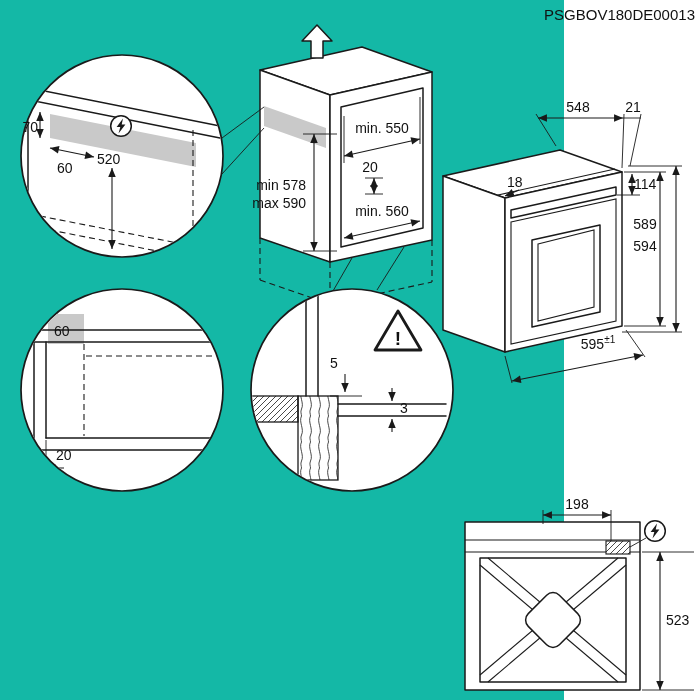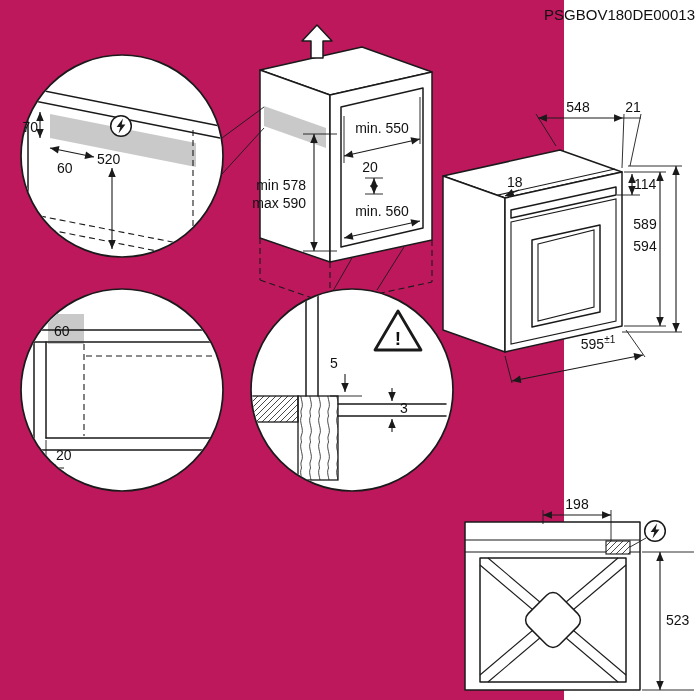--- a/index.html
+++ b/index.html
@@ -1,16 +1,16 @@
 <!DOCTYPE html>
 <html><head>
 <meta charset="utf-8">
 <style>
   html,body { margin:0; padding:0; background:#fff; }
-  .canvas { width:564px; height:700px; background:#be185d; position:relative; }
+  .canvas { width:564px; height:700px; background:#14b8a6; position:relative; }
   svg { display:block; }
   .face { fill:#fff; stroke:#1a1a1a; stroke-width:1.5; stroke-linejoin:round; }
   .circ { fill:#fff; stroke:#1a1a1a; stroke-width:1.7; }
   .s { fill:none; stroke:#1a1a1a; stroke-width:1.5; stroke-linejoin:round; stroke-linecap:round; }
   .t { fill:none; stroke:#1a1a1a; stroke-width:1.1; }
   .e { fill:none; stroke:#1a1a1a; stroke-width:0.9; }
   .d  { fill:none; stroke:#1a1a1a; stroke-width:1.1; marker-start:url(#ar); marker-end:url(#ar); }
   .d1 { fill:none; stroke:#1a1a1a; stroke-width:1.1; marker-end:url(#ar); }
   .dash { stroke-dasharray:6 4; }
   .nf { fill:none; }

